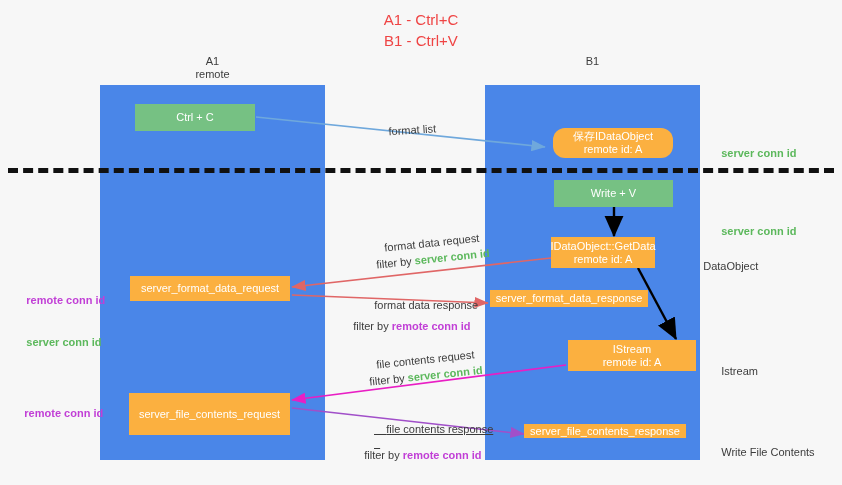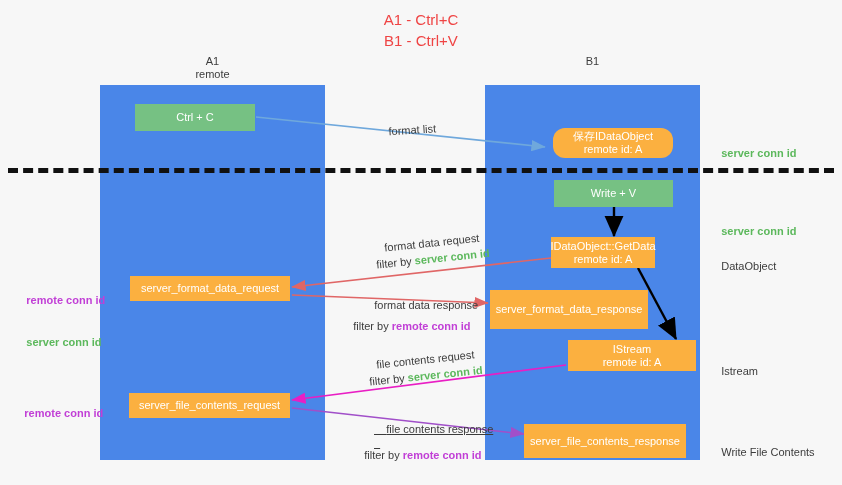--- a/index.html
+++ b/index.html
@@ -176,34 +176,34 @@
 
   <div class="box orange" style="left:551px; top:237px; width:104px; height:31px;">
     <span>IDataObject::GetData</span>
     <span class="l2">remote id: A</span>
   </div>
 
   <div class="box orange" style="left:130px; top:276px; width:160px; height:25px;">
     <span>server_format_data_request</span>
   </div>
 
-  <div class="box orange" style="left:490px; top:290px; width:158px; height:39px;">
+  <div class="box orange" style="left:490px; top:290px; width:158px; height:17px;">
     <span>server_format_data_response</span>
   </div>
 
   <div class="box orange" style="left:568px; top:340px; width:128px; height:31px;">
     <span>IStream</span>
     <span class="l2">remote id: A</span>
   </div>
 
-  <div class="box orange" style="left:129px; top:393px; width:161px; height:25px;">
+  <div class="box orange" style="left:129px; top:393px; width:161px; height:42px;">
     <span>server_file_contents_request</span>
   </div>
 
-  <div class="box orange" style="left:524px; top:424px; width:162px; height:34px;">
+  <div class="box orange" style="left:524px; top:424px; width:162px; height:14px;">
     <span>server_file_contents_response</span>
   </div>
 
   <div id="divider"></div>
 
   <div class="lbl rot" style="left:375px; top:111px; transform: rotate(-3.5deg);">
     <span>format list</span>
   </div>
 
   <div class="lbl rot" style="left:370px; top:228px; transform: rotate(-6deg);">
@@ -235,21 +235,21 @@
   </div>
 
   <div class="lbl green" style="left:709px; top:132px;">
     <span>server conn id</span>
   </div>
 
   <div class="lbl green" style="left:709px; top:210px;">
     <span>server conn id</span>
   </div>
 
-  <div class="lbl plain" style="left:709px; top:245px;">
+  <div class="lbl plain" style="left:691px; top:245px;">
     <span>DataObject</span>
   </div>
 
   <div class="lbl plain" style="left:709px; top:350px;">
     <span>Istream</span>
   </div>
 
   <div class="lbl plain" style="left:709px; top:431px;text-align:right;">
     <span>Write File Contents</span>
   </div>

